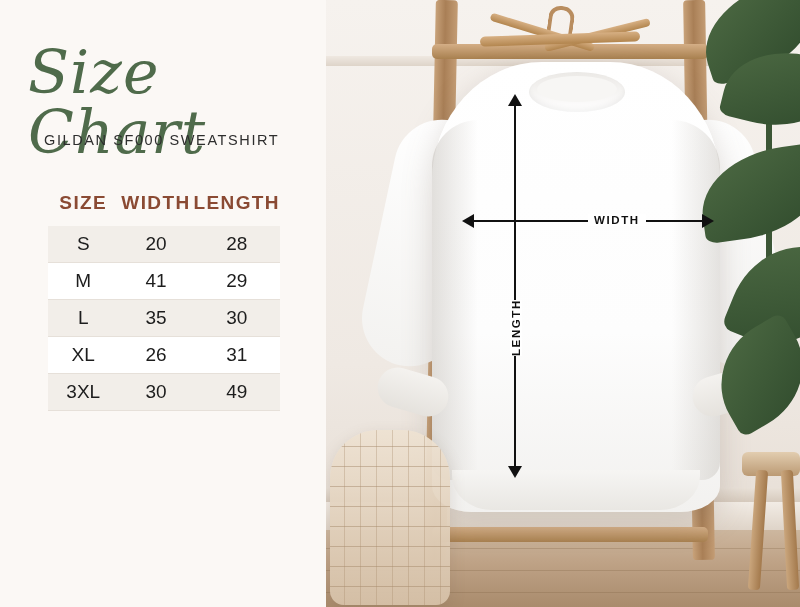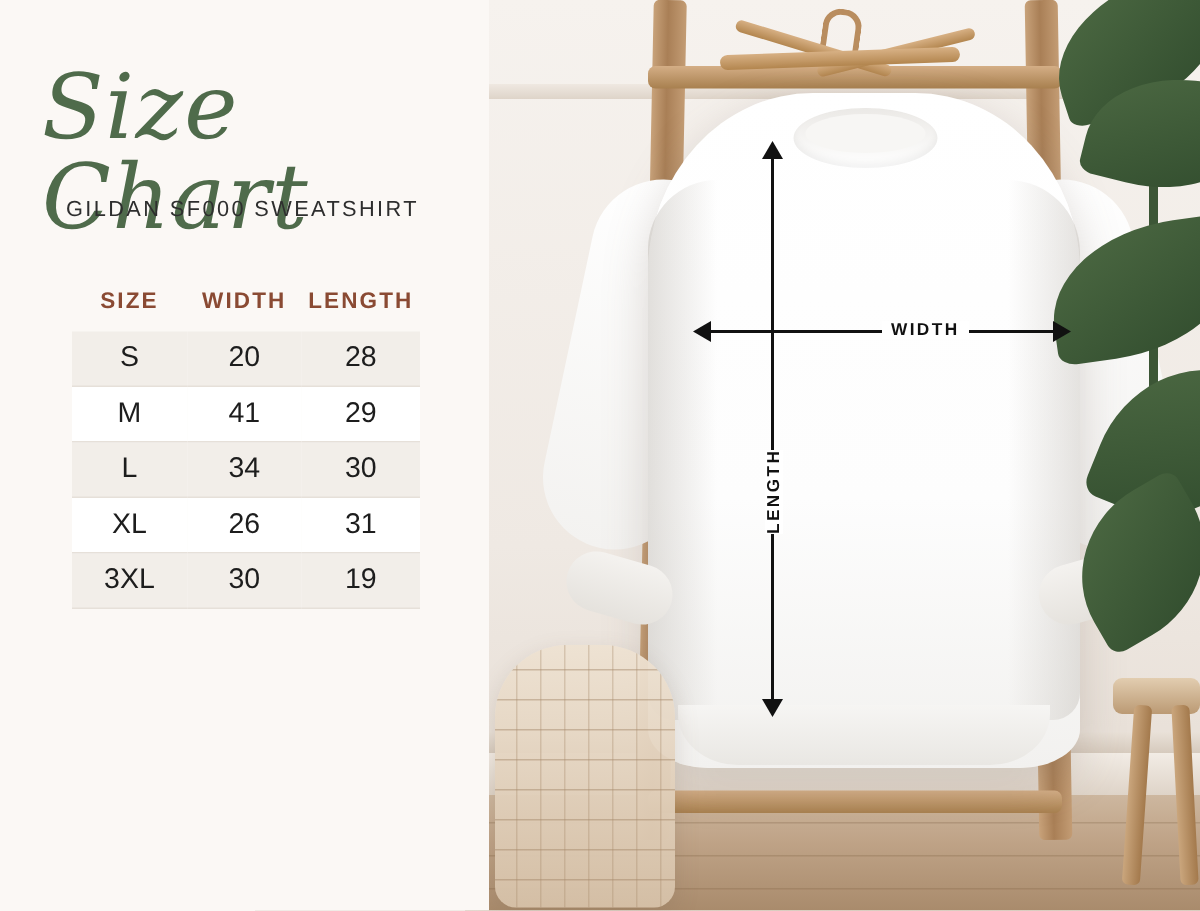--- a/index.html
+++ b/index.html
@@ -238,21 +238,21 @@
 
   
   .size-table {
     position: absolute;
     left: 48px; top: 186px;
     width: 232px;
     border-collapse: collapse;
     font-family: "Liberation Sans", sans-serif;
   }
   .size-table th {
-    font-size: 15px;
+    font-size: 19px;
     letter-spacing: 1.4px;
     color: #8a4a33;
     font-weight: 700;
     padding: 6px 0 12px 0;
     text-align: center;
   }
   .size-table td {
     font-size: 19px;
     color: #1d1d1d;
     text-align: center;
@@ -422,31 +422,31 @@
           <td>20</td>
           <td>28</td>
         </tr>
         <tr>
           <td>M</td>
           <td>41</td>
           <td>29</td>
         </tr>
         <tr>
           <td>L</td>
-          <td>34</td>
+          <td>35</td>
           <td>30</td>
         </tr>
         <tr>
           <td>XL</td>
           <td>26</td>
           <td>31</td>
         </tr>
         <tr>
           <td>3XL</td>
           <td>30</td>
-          <td>19</td>
+          <td>49</td>
         </tr>
       </tbody>
     </table>
 
   </div>
 
 </div>
 
 </body></html>

